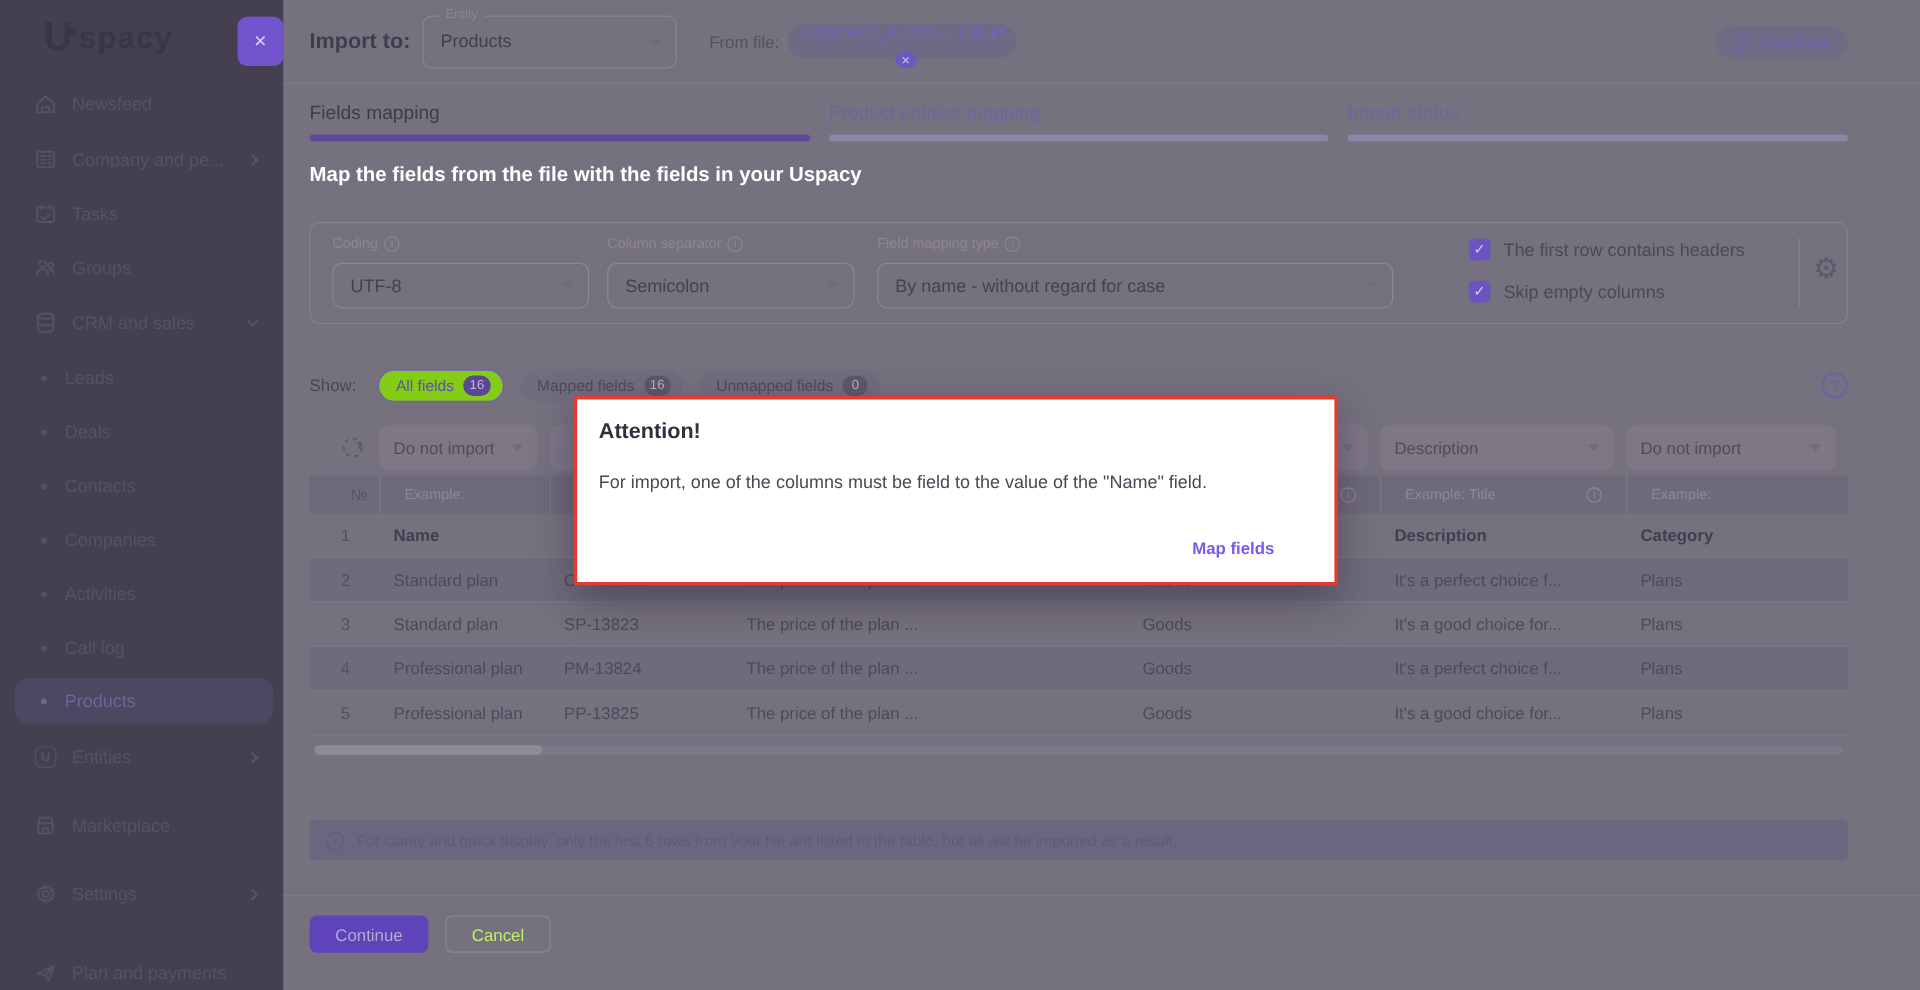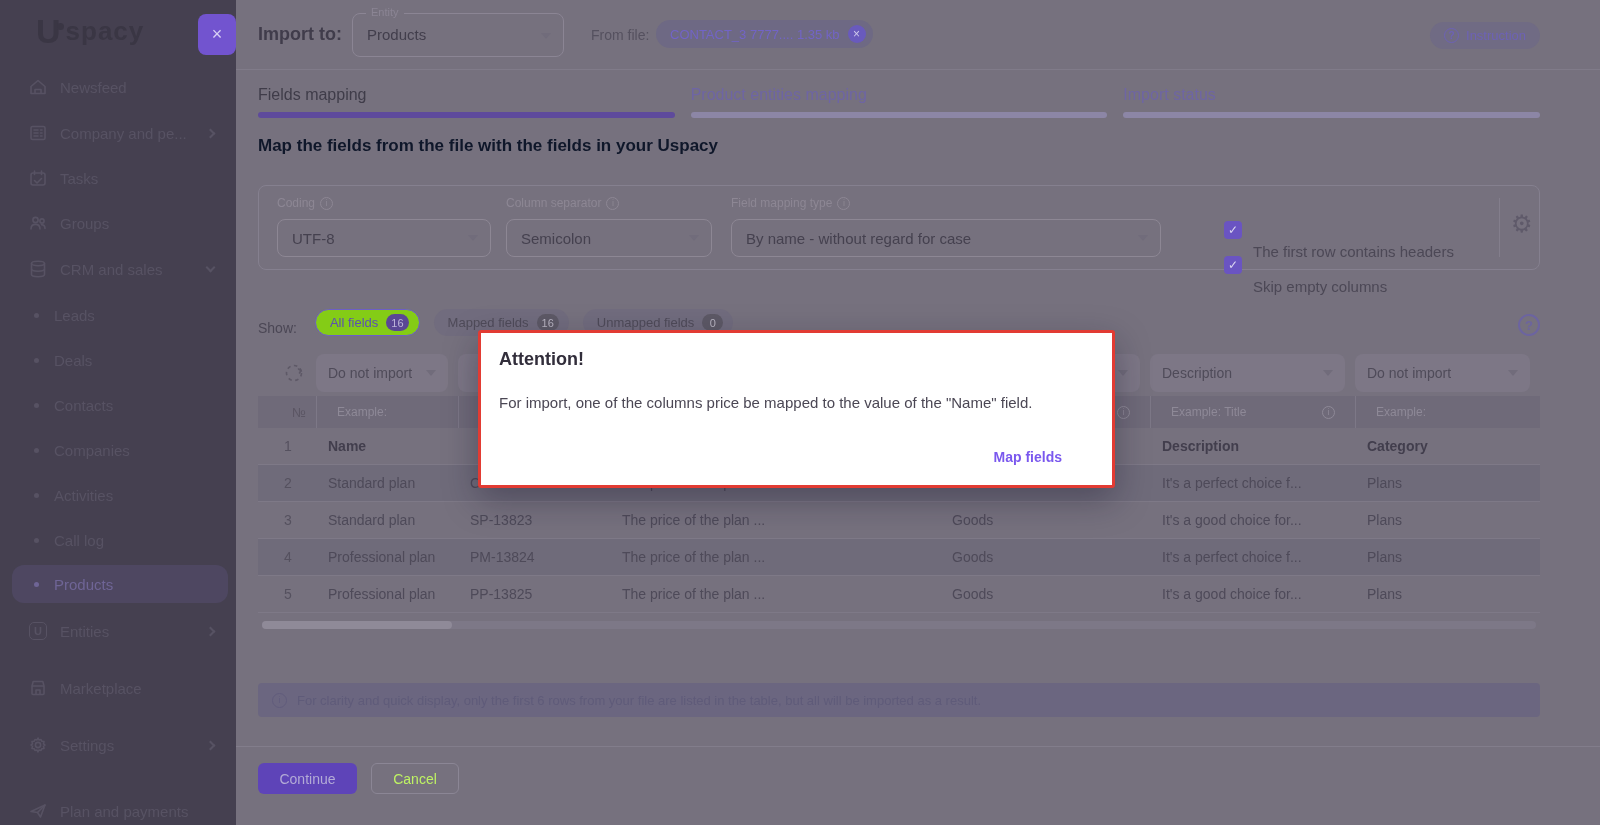--- a/index.html
+++ b/index.html
@@ -27,50 +27,50 @@
   
   .main { position:absolute; left:236px; top:0; right:0; bottom:0; }
   .topbar { position:absolute; left:0; right:0; top:0; height:70px; border-bottom:1px solid #807b89; }
   .import-to { position:absolute; left:22px; top:24px; font-size:18px; font-weight:700; color:#403c4b; }
   .entity-select { position:absolute; left:116px; top:13px; width:212px; height:44px; border:1px solid #8b8594; border-radius:8px; cursor:pointer; }
   .entity-select .flabel { position:absolute; top:-8px; left:13px; background:#76717e; padding:0 5px; font-size:11px; color:#8b8594; }
   .entity-select .fvalue { position:absolute; left:14px; top:12px; font-size:15px; color:#423e4c; }
   .caret { width:0; height:0; border-left:5px solid transparent; border-right:5px solid transparent; border-top:6px solid #716c7b; }
   .entity-select .caret { position:absolute; right:12px; top:19px; }
   .from-file { position:absolute; left:355px; top:27px; font-size:14px; color:#55515f; }
-  .file-chip { position:absolute; left:420px; top:20px; height:28px; border-radius:14px; background:#6e6984; display:flex; align-items:center; padding:0 7px 0 14px; gap:8px; cursor:pointer; }
+  .file-chip { position:absolute; left:420px; top:20px; height:28px; border-radius:14px; background:#6e6984; display:flex; align-items:center; padding:0 7px 0 14px; gap:8px; cursor:pointer;flex-direction:column; }
   .file-chip .ftext { font-size:13px; color:#7264c6; }
   .chip-x { width:18px; height:18px; border-radius:50%; background:#695abd; color:#cfc9ec; font-size:12px; display:flex; align-items:center; justify-content:center; }
   .instruction { position:absolute; right:60px; top:22px; height:27px; border-radius:14px; background:#706b84; display:flex; align-items:center; gap:7px; padding:0 14px; cursor:pointer; }
   .qcircle { width:15px; height:15px; border-radius:50%; border:1.5px solid #6d62b5; color:#6d62b5; font-size:10px; font-weight:700; display:flex; align-items:center; justify-content:center; }
   .instruction .itext { font-size:13px; color:#6d62b5; }
 
   .steps { position:absolute; left:22px; right:60px; top:86px; display:flex; gap:16px; }
   .step { flex:1; cursor:pointer; }
   .step .slabel { font-size:16px; margin-bottom:8px; }
   .step .sbar { height:6px; border-radius:3px; }
   .step.active .slabel { color:#3f3c49; }
   .step.active .sbar { background:#5e4a9c; }
   .step.pending .slabel { color:#6e65a4; }
   .step.pending .sbar { background:#8c86a6; }
 
-  .page-title { position:absolute; left:22px; top:136px; font-size:17px; font-weight:700; color:#0f172a; }
+  .page-title { position:absolute; left:22px; top:136px; font-size:17px; font-weight:700; color:#ffffff; }
 
   .settings-card { position:absolute; left:22px; top:185px; width:1282px; height:85px; border:1px solid #85808f; border-radius:8px; }
   .fgroup { position:absolute; top:10px; }
   .fgroup .glabel { font-size:12px; color:#8d8794; display:flex; align-items:center; gap:5px; }
   .icircle { width:13px; height:13px; border-radius:50%; border:1px solid #8d8794; color:#8d8794; font-size:9px; display:inline-flex; align-items:center; justify-content:center; flex:none; }
   .gbox { margin-top:9px; height:38px; border:1px solid #8d8794; border-radius:8px; display:flex; align-items:center; justify-content:space-between; padding:0 12px 0 14px; font-size:15px; color:#45414f; cursor:pointer; }
   .checkrow { position:absolute; left:965px; display:flex; align-items:center; gap:11px; cursor:pointer; }
   .checkbox { width:18px; height:18px; border-radius:4px; background:#6a54c2; color:#d9d3f0; font-size:12px; display:flex; align-items:center; justify-content:center; flex:none; }
-  .checkrow .clabel { font-size:15px; color:#4c4856;margin-top:44px; }
+  .checkrow .clabel { font-size:15px; color:#4c4856; }
   .vdivider { position:absolute; left:1240px; top:12px; bottom:12px; width:1px; background:#837e8c; }
   .gear { position:absolute; left:1252px; top:26px; font-size:24px; color:#5f5a6a; line-height:1; cursor:pointer; font-family:"DejaVu Sans", sans-serif; }
 
-  .show-row { position:absolute; left:22px; top:306px; right:60px; height:30px; display:flex; align-items:flex-end; }
+  .show-row { position:absolute; left:22px; top:306px; right:60px; height:30px; display:flex; align-items:center; }
   .show-label { font-size:14px; color:#4b4755; margin-right:18px; }
   .fchip { height:27px; border-radius:14px; display:flex; align-items:center; gap:8px; padding:0 10px 0 14px; margin-right:14px; font-size:13px; cursor:pointer; }
   .fchip.sel { border:1px solid #6c5ec6; background:#84cc16; color:#5b4fb2; }
   .fchip.uns { background:#716c7e; color:#4f4b59; }
   .fbadge { min-width:21px; height:17px; border-radius:9px; font-size:11px; display:flex; align-items:center; justify-content:center; padding:0 5px; }
   .fchip.sel .fbadge { background:#5a4795; color:#beb6da; }
   .fchip.uns .fbadge { background:#5d5966; color:#b9b5c2; }
   .help-circle { margin-left:auto; width:22px; height:22px; border-radius:50%; border:2px solid #6c64a0; color:#6c64a0; font-size:13px; font-weight:700; display:flex; align-items:center; justify-content:center; cursor:pointer; }
 
   
@@ -448,15 +448,15 @@
   </div>
 
   <div class="footer">
     <div class="btn btn-continue">Continue</div>
     <div class="btn btn-cancel">Cancel</div>
   </div>
 </div>
 
 <div class="modal">
   <div class="modal-title">Attention!</div>
-  <div class="modal-body">For import, one of the columns price be mapped to the value of the "Name" field.</div>
+  <div class="modal-body">For import, one of the columns must be field to the value of the "Name" field.</div>
   <div class="modal-action">Map fields</div>
 </div>
 
 </body></html>

